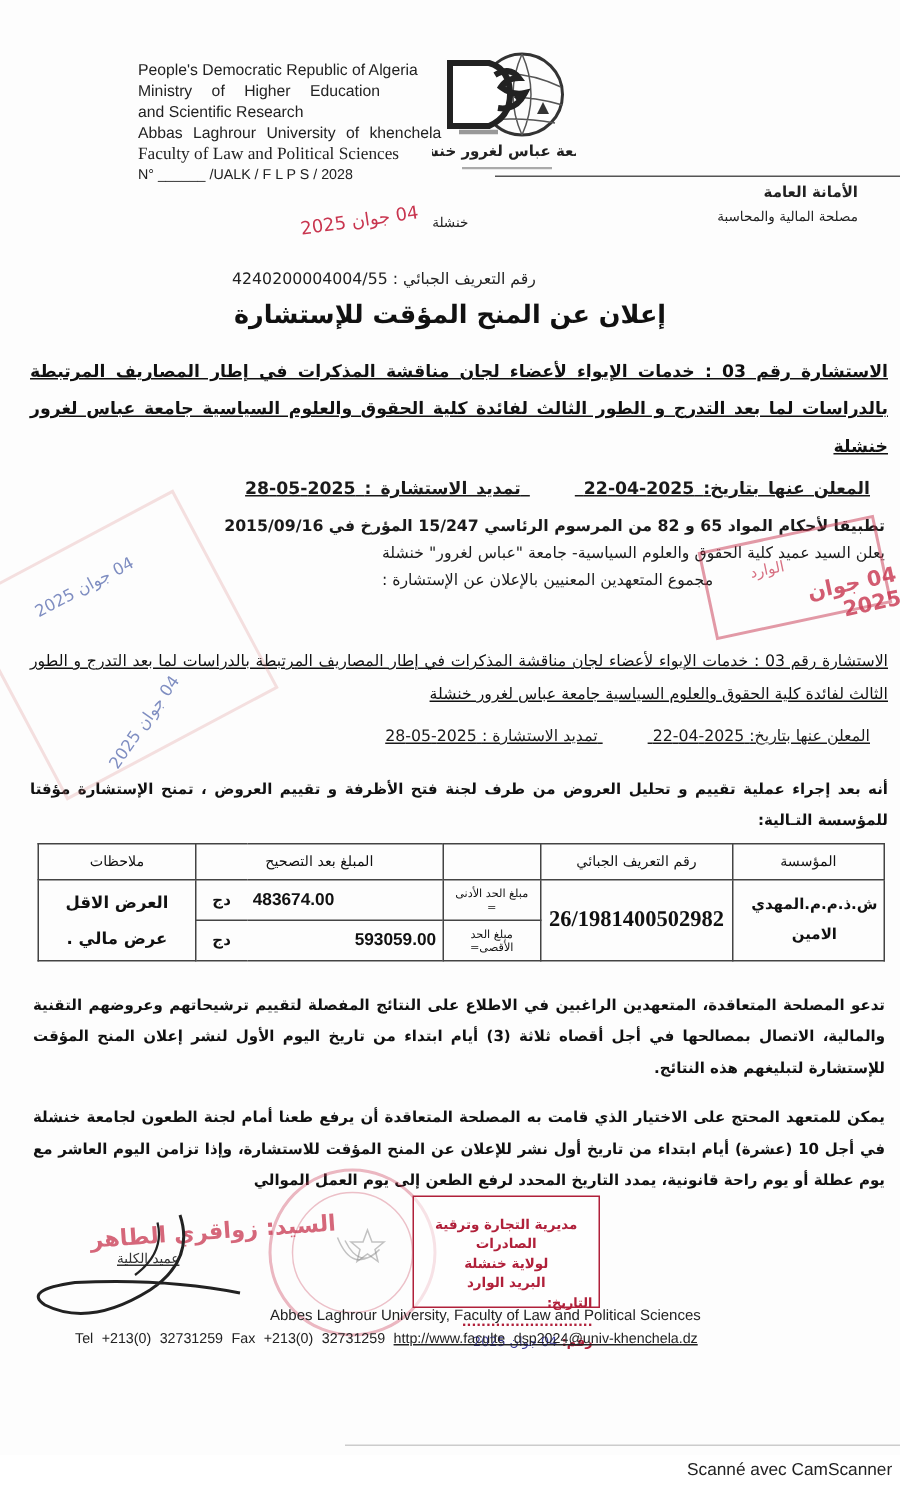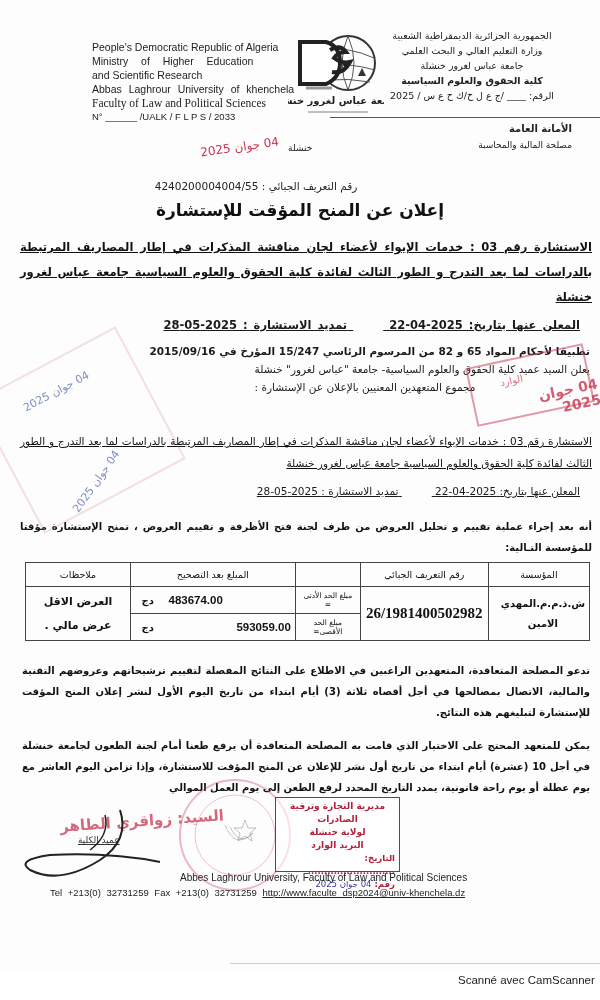--- a/index.html
+++ b/index.html
@@ -28,21 +28,21 @@
   .p3 { left: 20px; top: 516px; width: 572px; font-size: 10px; font-weight: bold; line-height: 21px; }
   table.res { position: absolute; left: 25px; top: 562px; width: 565px; border-collapse: collapse; direction: rtl; font-size: 9.5px; }
   table.res td, table.res th { border: 1px solid #444; text-align: center; vertical-align: middle; padding: 2px 4px; color: #111; }
   table.res th { font-weight: normal; height: 24px; font-size: 9.5px; }
   .big-num { font-family: "Liberation Serif", serif; font-size: 15px; font-weight: bold; }
   .amt { font-family: "Liberation Sans", sans-serif; font-size: 11.5px; font-weight: bold; direction: ltr; }
   .cur { font-weight: bold; font-size: 10px; }
   .lbl-small { font-size: 7.5px; color: #333; }
   .p4 { left: 22px; top: 660px; width: 568px; font-size: 10px; font-weight: bold; line-height: 21px; }
   .p5 { left: 22px; top: 735px; width: 568px; font-size: 10px; font-weight: bold; line-height: 21px; }
-  .stamp-box { left: 275px; top: 797px; width: 125px; height: 75px; border: 1.5px solid #b0203a; direction: rtl; text-align: center; color: #b0203a; font-size: 9px; font-weight: bold; line-height: 13px; padding-top: 2px; background: rgba(255,255,255,.6); }
+  .stamp-box { left: 275px; top: 797px; width: 125px; height: 75px; border: 1.5px solid #b0203a; direction: rtl; text-align: center; color: #b0203a; font-size: 9px; font-weight: bold; line-height: 13px; padding-top: 13px; background: rgba(255,255,255,.6); }
   .stamp-box .line { text-align: right; padding-right: 4px; font-size: 8.5px; }
   .stamp-box .blue { color: #3a3a9a; font-weight: normal; }
   .footer1 { left: 180px; top: 872px; font-family: "Liberation Sans", sans-serif; font-size: 10px; color: #222; }
   .footer2 { left: 50px; top: 887px; font-family: "Liberation Sans", sans-serif; font-size: 9.5px; color: #222; word-spacing: 3px; }
   .footer2 .url { text-decoration: underline; }
   .scan { left: 458px; top: 974px; font-family: "Liberation Sans", sans-serif; font-size: 11.5px; color: #222; white-space: nowrap; }
   .red-stamp { color: #c8354f; opacity: .55; }
   .sig-name { left: 60px; top: 812px; direction: rtl; font-size: 15px; font-weight: bold; color: #c8354f; opacity: .75; transform: rotate(-4deg); }
   .dean-lbl { left: 78px; top: 835px; direction: rtl; font-size: 9px; color: #333; text-decoration: underline; }
   .rot-date { font-size: 10px; color: #c8354f; }
@@ -51,44 +51,37 @@
 <body>
 
 <div class="page">
 
   <div class="abs en-head">
     <div>People's Democratic Republic of Algeria</div>
     <div style="word-spacing:10px;">Ministry of Higher Education</div>
     <div>and Scientific Research</div>
     <div style="word-spacing:4px;">Abbas Laghrour University of khenchela</div>
     <div class="serif">Faculty of Law and Political Sciences</div>
-    <div class="small">N° ______ /UALK / F L P S / 2033</div>
+    <div class="small">N° ______ /UALK / F L P S / 2028</div>
   </div>
 
   <div class="abs logo">
     <svg width="96" height="90" viewBox="0 0 96 90">
       <circle cx="60" cy="35" r="27" fill="none" stroke="#333" stroke-width="2"></circle>
       <path d="M36 22 Q60 18 86 30 M34 38 Q60 34 87 42 M40 52 Q60 50 82 54 M60 8 Q48 35 60 62 M60 8 Q72 35 60 62" fill="none" stroke="#555" stroke-width="1"></path>
       <path d="M12 14 L12 56 L38 56 Q52 50 52 35 Q52 18 38 14 Z" fill="#fff" stroke="#222" stroke-width="4"></path>
       <path d="M18 60 L44 60" stroke="#999" stroke-width="3"></path>
       <path d="M42 22 Q52 16 58 24 Q50 24 46 30 Q54 36 62 34 Q56 46 44 44" fill="none" stroke="#222" stroke-width="4"></path>
       <circle cx="58" cy="36" r="3" fill="#222"></circle>
       <path d="M70 48 L74 40 L78 48 Z" fill="#333"></path>
       <text x="48" y="76" text-anchor="middle" font-size="10" font-weight="bold" fill="#222" font-family="DejaVu Sans, sans-serif" direction="rtl">جامعة عباس لغرور خنشلة</text>
       <line x1="20" y1="84" x2="80" y2="84" stroke="#aaa" stroke-width="1.5"></line>
     </svg>
   </div>
 
-  <div class="abs ar-head">
-    <div>الجمهورية الجزائرية الديمقراطية الشعبية</div>
-    <div>وزارة التعليم العالي و البحث العلمي</div>
-    <div>جامعة عباس لغرور خنشلة</div>
-    <div class="bold">كلية الحقوق والعلوم السياسية</div>
-    <div>الرقم: ____ /ج ع ل خ/ك ح ع س / 2025</div>
-  </div>
 
   <div class="abs hr"></div>
 
   <div class="abs ar-dept">
     <div style="font-size:10px;font-weight:bold;">الأمانة العامة</div>
     <div>مصلحة المالية والمحاسبة</div>
   </div>
 
   <div class="abs khenchela-date">
     <span>خنشلة</span>

